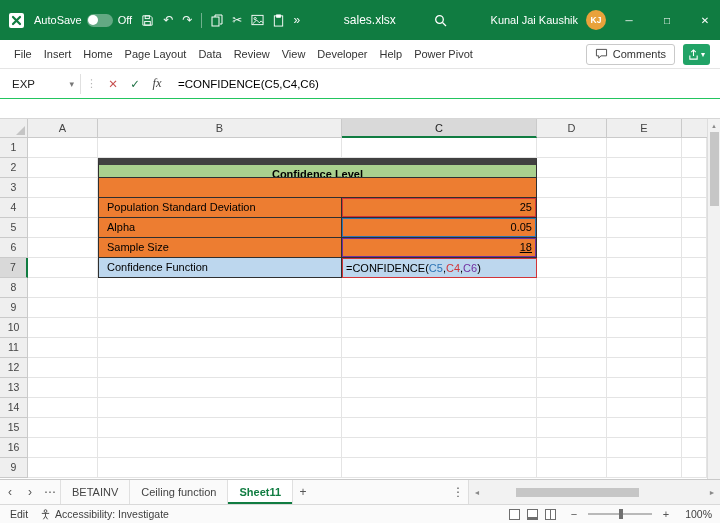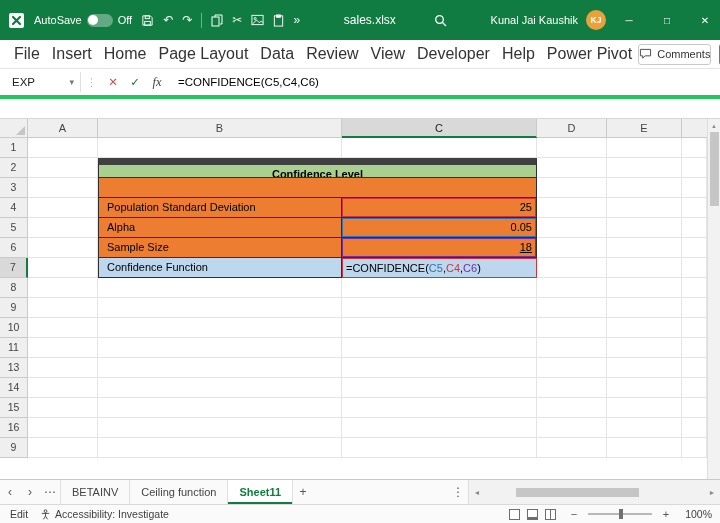--- a/index.html
+++ b/index.html
@@ -20,28 +20,28 @@
   .tb-center{flex:1;display:flex;align-items:center;justify-content:center;gap:38px}
   .file-name{font-size:12px}
   .tb-right{display:flex;align-items:center;gap:8px}
   .user-name{font-size:11px}
   .avatar{width:20px;height:20px;border-radius:50%;background:#E9A23B;color:#fff;font-size:8.5px;font-weight:bold;display:flex;align-items:center;justify-content:center}
   .win-btn{width:30px;height:40px;display:flex;align-items:center;justify-content:center;font-size:10px;color:#fff}
 
   
   .menu-bar{flex:0 0 28px;display:flex;align-items:center;background:#fff;border-bottom:1px solid #E5E5E5;padding:0 10px 0 8px}
   .menu-items{display:flex;align-items:center}
-  .menu-item{padding:0 6px;font-size:16px;color:#333;line-height:28px;white-space:nowrap}
+  .menu-item{padding:0 6px;font-size:11px;color:#333;line-height:28px;white-space:nowrap}
   .menu-right{margin-left:auto;display:flex;align-items:center;gap:8px}
-  .comments-btn{display:flex;align-items:center;gap:5px;border:1px solid #C9C9C9;border-radius:3px;height:21px;padding:0 0;font-size:11px;color:#333;background:#fff;white-space:nowrap}
+  .comments-btn{display:flex;align-items:center;gap:5px;border:1px solid #C9C9C9;border-radius:3px;height:21px;padding:0 8px;font-size:11px;color:#333;background:#fff;white-space:nowrap}
   .share-btn{display:flex;align-items:center;justify-content:center;gap:2px;height:21px;padding:0 5px;border-radius:3px;background:#21A366;color:#fff}
   .share-caret{font-size:8px}
 
   
-  .formula-bar{flex:0 0 30px;display:flex;align-items:center;background:#fff;border-bottom:4px solid #22c55e}
+  .formula-bar{flex:0 0 30px;display:flex;align-items:center;background:#fff;border-bottom:1px solid #22c55e}
   .name-box{width:80px;height:100%;display:flex;align-items:center;padding:0 6px 0 12px;font-size:11.5px;color:#222}
   .name-box .nb-val{flex:1}
   .nb-caret{color:#777;font-size:9px}
   .fb-sep{width:1px;height:20px;background:#E0E0E0}
   .fb-dots{color:#B5B5B5;font-size:11px;padding:0 5px}
   .fb-btn{width:22px;text-align:center;font-size:11.5px;color:#666}
   .fb-cancel{color:#C75050}
   .fb-enter{color:#217346}
   .fb-fx{font-style:italic;font-family:"Liberation Serif",serif;color:#444;font-size:12.5px}
   .fb-input{flex:1;padding-left:10px;font-size:11.5px;color:#000;white-space:nowrap}
@@ -321,20 +321,29 @@
         <div class="grid-row">
           <div class="row-hdr">11</div>
           <div class="cell col-a"></div>
           <div class="cell col-b"></div>
           <div class="cell col-c"></div>
           <div class="cell col-d"></div>
           <div class="cell col-e"></div>
           <div class="cell col-fill"></div>
         </div>
         <div class="grid-row">
+          <div class="row-hdr">12</div>
+          <div class="cell col-a"></div>
+          <div class="cell col-b"></div>
+          <div class="cell col-c"></div>
+          <div class="cell col-d"></div>
+          <div class="cell col-e"></div>
+          <div class="cell col-fill"></div>
+        </div>
+        <div class="grid-row">
           <div class="row-hdr">13</div>
           <div class="cell col-a"></div>
           <div class="cell col-b"></div>
           <div class="cell col-c"></div>
           <div class="cell col-d"></div>
           <div class="cell col-e"></div>
           <div class="cell col-fill"></div>
         </div>
         <div class="grid-row">
           <div class="row-hdr">14</div>

